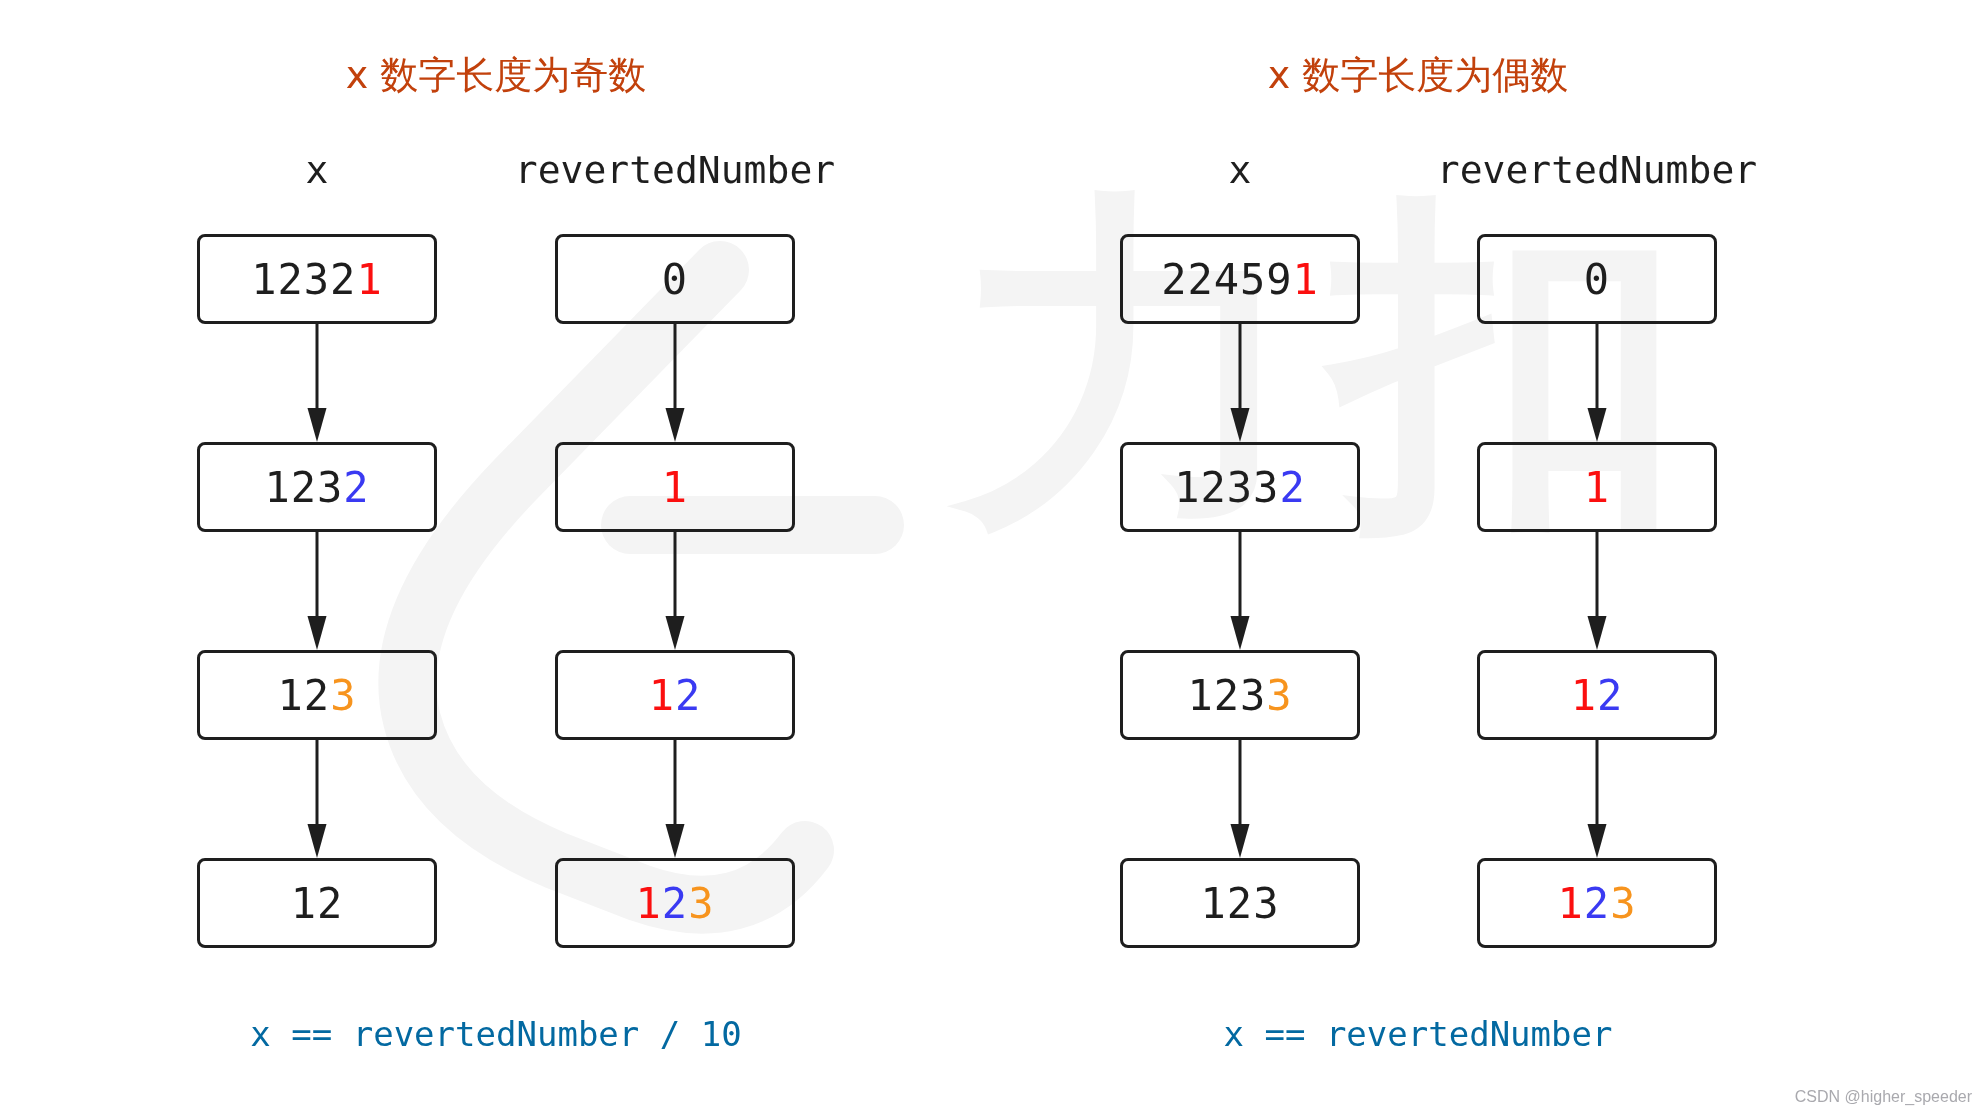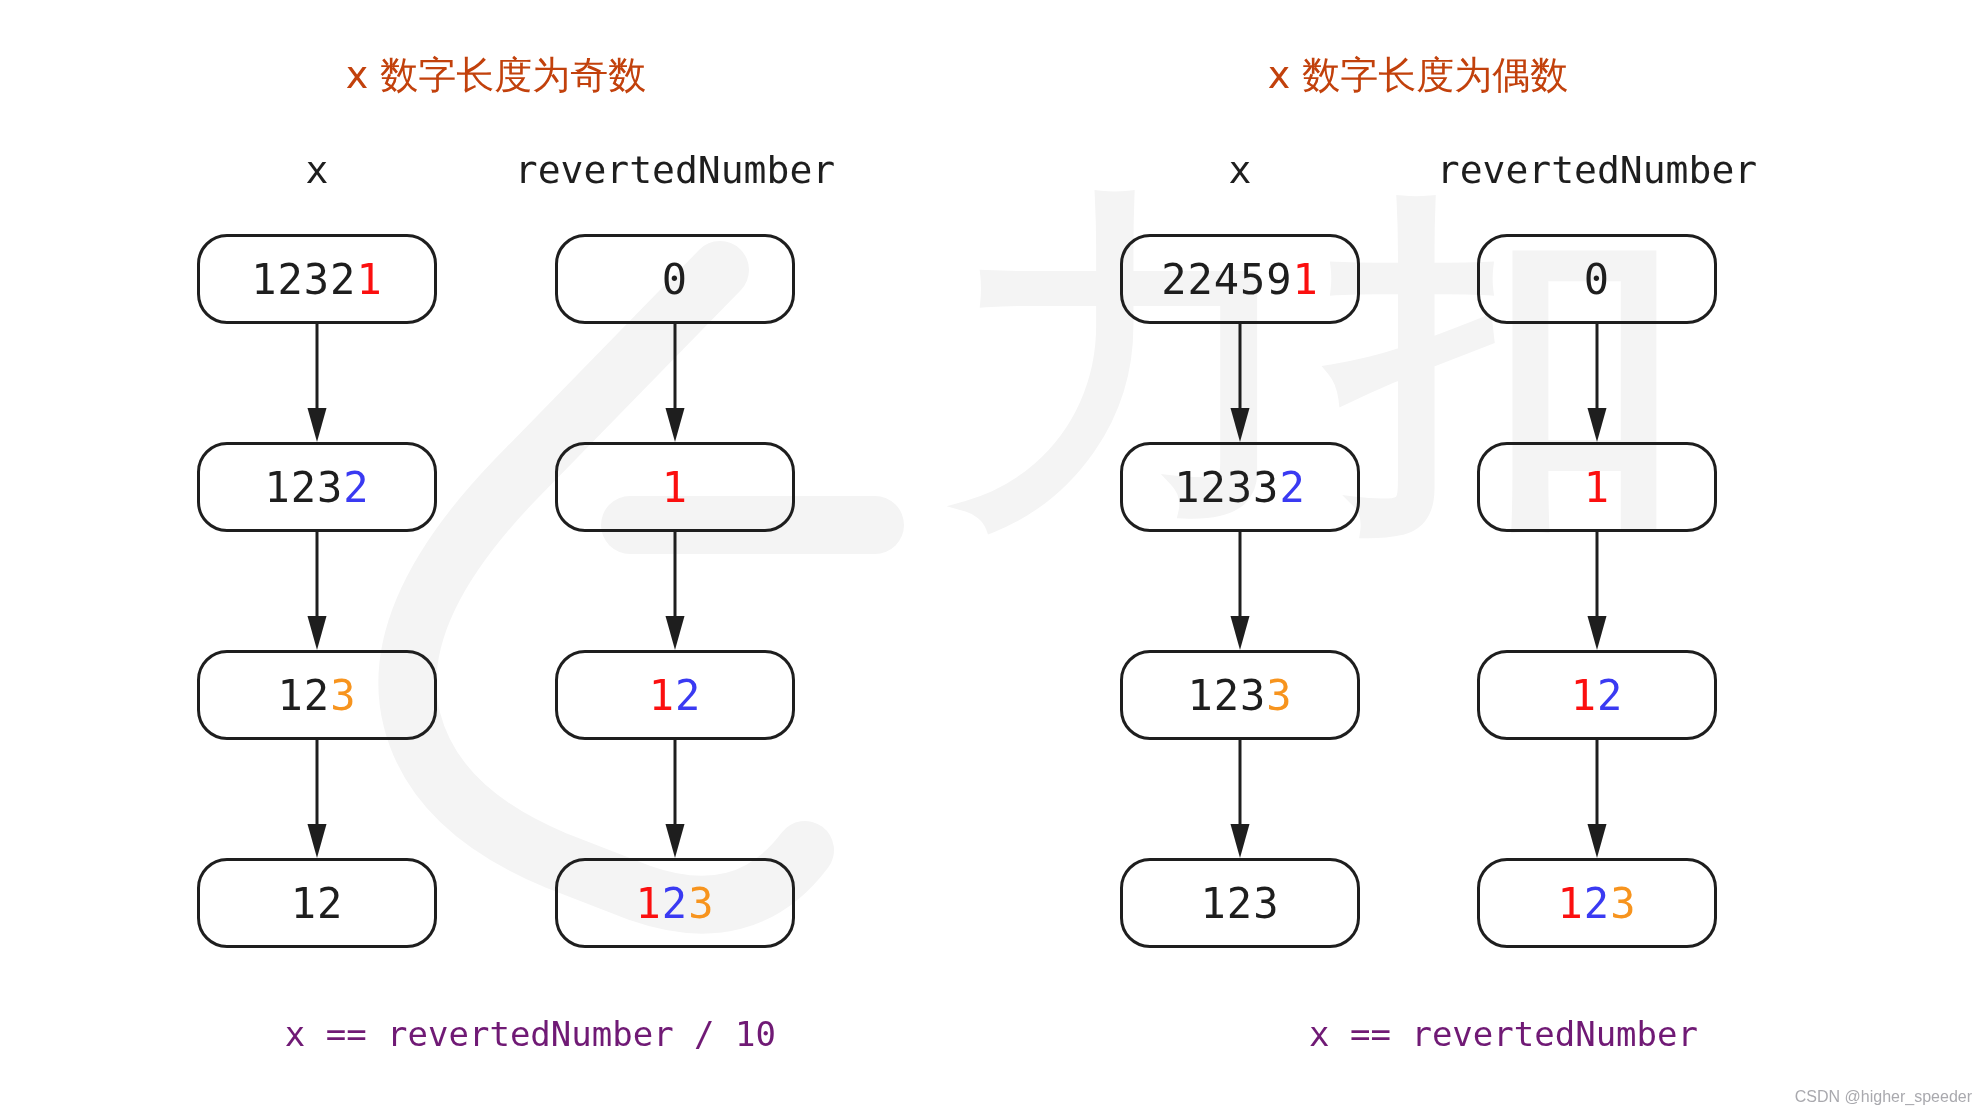--- a/index.html
+++ b/index.html
@@ -36,30 +36,30 @@
     text-align: center; font-size: 38px; color: #c2410c;
     font-family: "DejaVu Sans", sans-serif;
   }
   .col-header {
     position: absolute; top: 148px; width: 360px;
     text-align: center; font-size: 38px; color: #1e1e1e;
     font-family: "DejaVu Sans Mono", monospace;
   }
   .vbox {
     position: absolute; width: 240px; height: 90px;
-    border: 3px solid #1e1e1e; border-radius: 30px;
+    border: 3px solid #1e1e1e; border-radius: 8px;
     background: transparent;
     display: flex; align-items: center; justify-content: center;
     font-family: "DejaVu Sans Mono", monospace;
     font-size: 42px; letter-spacing: 1px;
   }
   .arrow { position: absolute; width: 24px; height: 118px; }
   .formula {
     position: absolute; top: 1014px; width: 560px;
-    text-align: right; font-size: 34px; color: #701a75;
+    text-align: center; font-size: 34px; color: #0369a1;
     font-family: "DejaVu Sans Mono", monospace;
   }
   .credit {
     position: absolute; right: 14px; bottom: 12px;
     font-size: 16px; color: #a9a9ae;
     font-family: "Liberation Sans", sans-serif;
   }
 </style>
 </head>
 <body>

